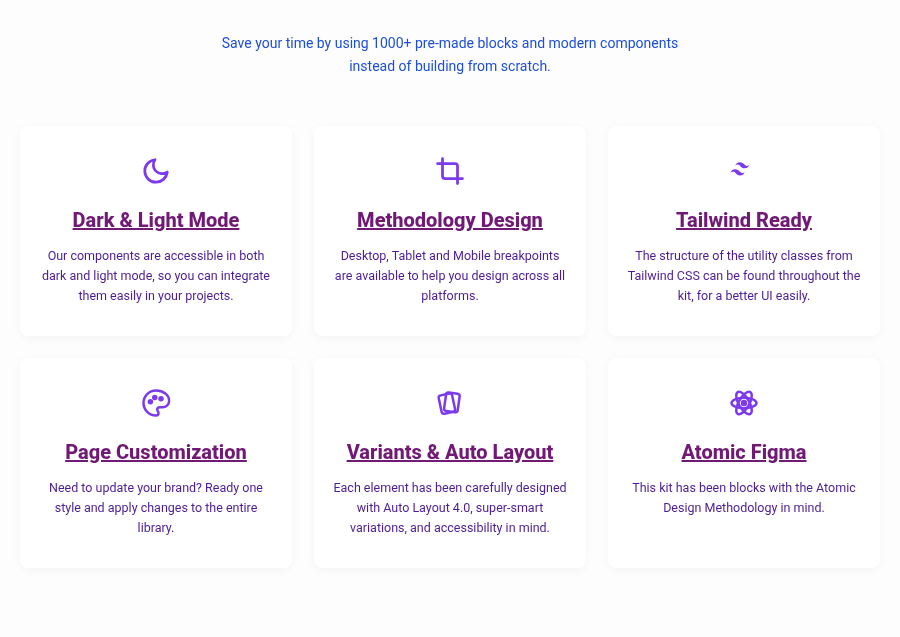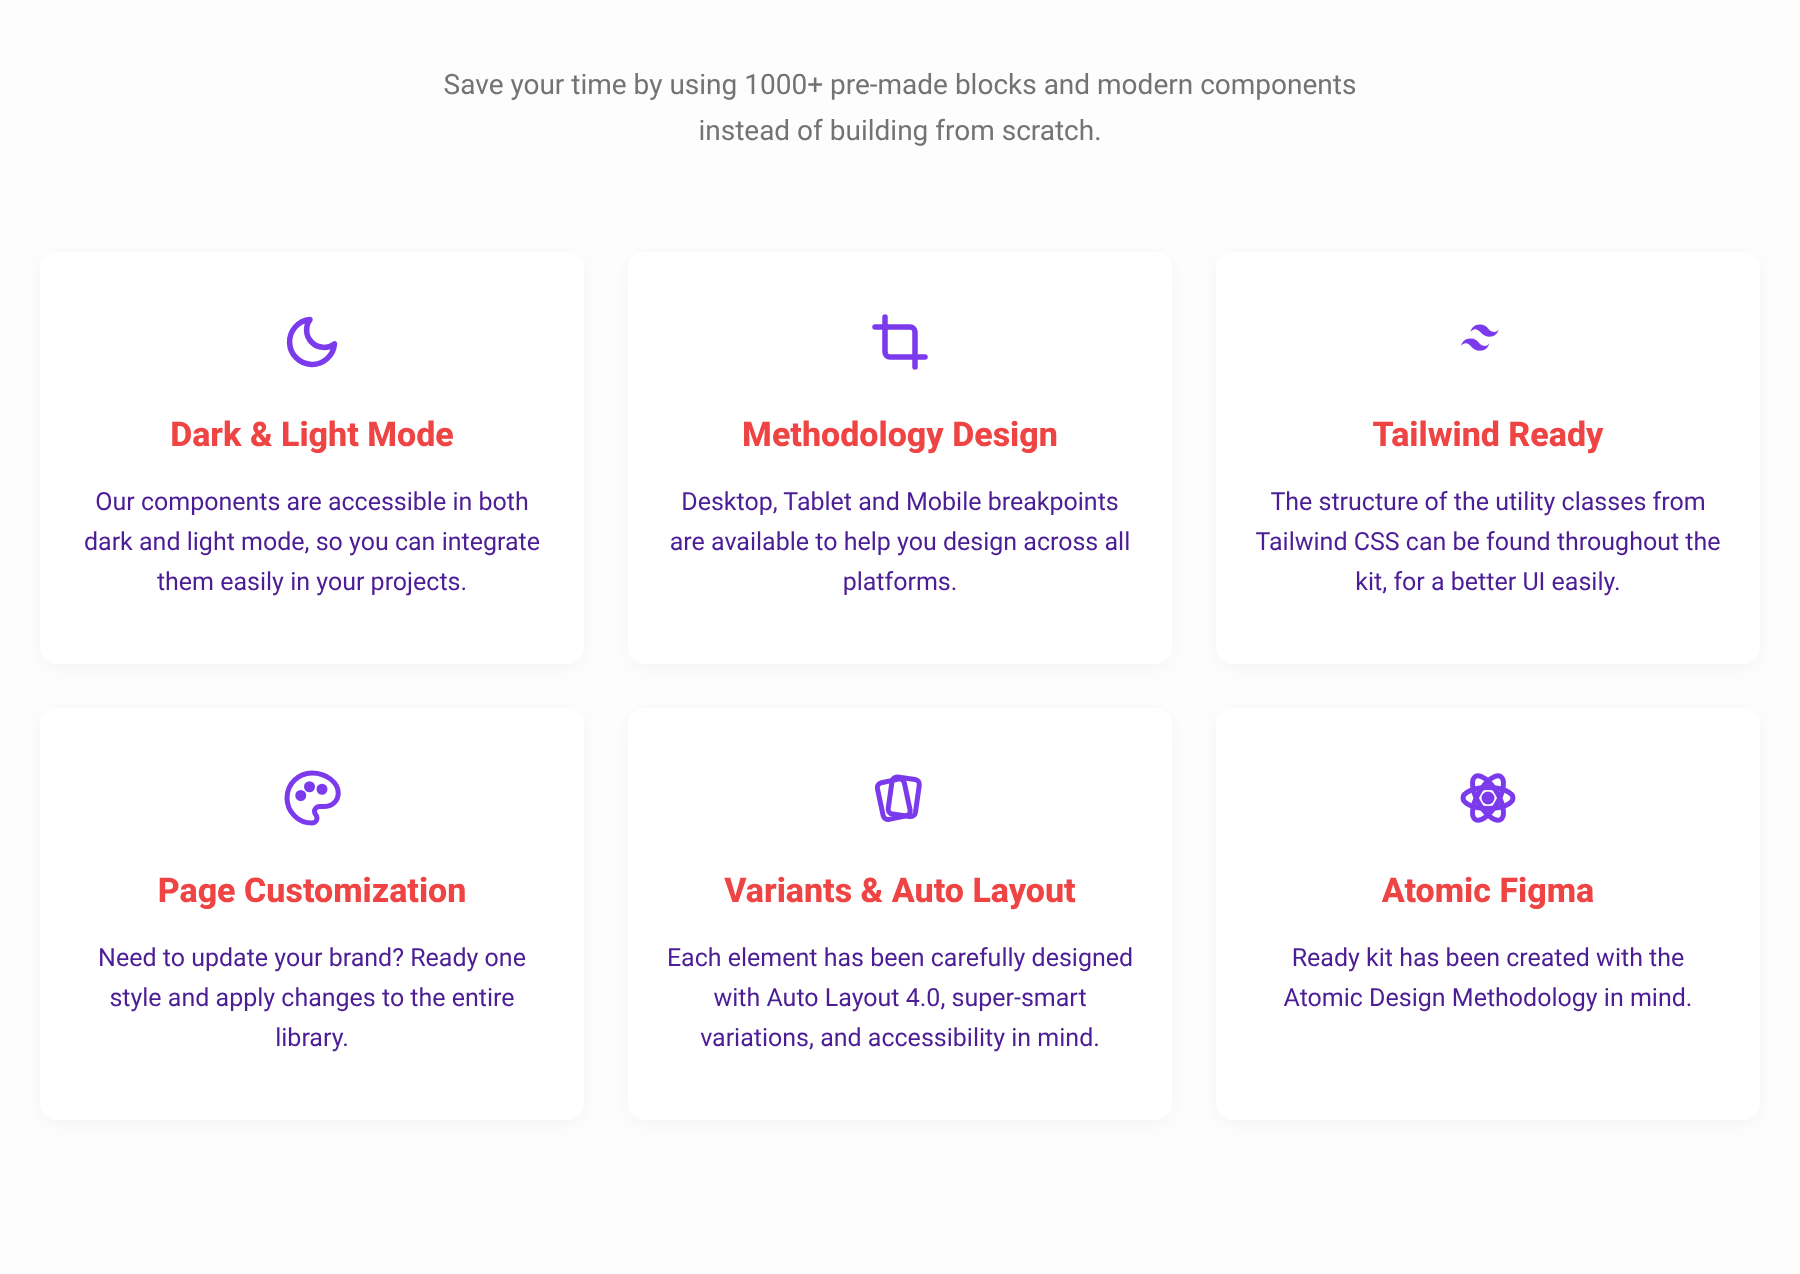--- a/index.html
+++ b/index.html
@@ -26,21 +26,21 @@
     gap: 8px;
   }
   .hero .bolt {
     display: inline-block;
     font-size: 28px;
     line-height: 1;
   }
   .hero p {
     margin-top: 14px;
     font-size: 14px;
-    color: #737373;
+    color: #1d4ed8;
     line-height: 1.65;
     max-width: 480px;
     margin-left: auto;
     margin-right: auto;
   }
   .grid {
     display: grid;
     grid-template-columns: repeat(3, 1fr);
     gap: 22px;
     padding: 30px 20px 0 20px;
@@ -59,24 +59,25 @@
     width: 34px;
     height: 34px;
     margin-bottom: 20px;
     display: flex;
     align-items: center;
     justify-content: center;
     color: #7c3aed;
   }
   .card .icon-wrap svg { width: 30px; height: 30px; }
   .card h3 {
-    font-size: 17px;
+    font-size: 20px;
     font-weight: 800;
-    color: #ef4444;
+    color: #701a75;
     margin-bottom: 14px;
+    text-decoration: underline;
   }
   .card p {
     font-size: 12.5px;
     color: #4c1d95;
     line-height: 1.6;
   }
 </style>
 </head>
 <body>
 
@@ -144,16 +145,16 @@
   <div class="card">
     <div class="icon-wrap">
       <svg viewBox="0 0 24 24" fill="none" stroke="currentColor" stroke-width="2" stroke-linecap="round" stroke-linejoin="round">
           <circle cx="12" cy="12" r="1.6" fill="currentColor"></circle>
           <ellipse cx="12" cy="12" rx="10" ry="4.2"></ellipse>
           <ellipse cx="12" cy="12" rx="10" ry="4.2" transform="rotate(60 12 12)"></ellipse>
           <ellipse cx="12" cy="12" rx="10" ry="4.2" transform="rotate(120 12 12)"></ellipse>
         </svg>
     </div>
     <h3>Atomic Figma</h3>
-    <p>Ready kit has been created with the Atomic Design Methodology in mind.</p>
+    <p>This kit has been blocks with the Atomic Design Methodology in mind.</p>
   </div>
 
 </section>
 
 </body></html>

